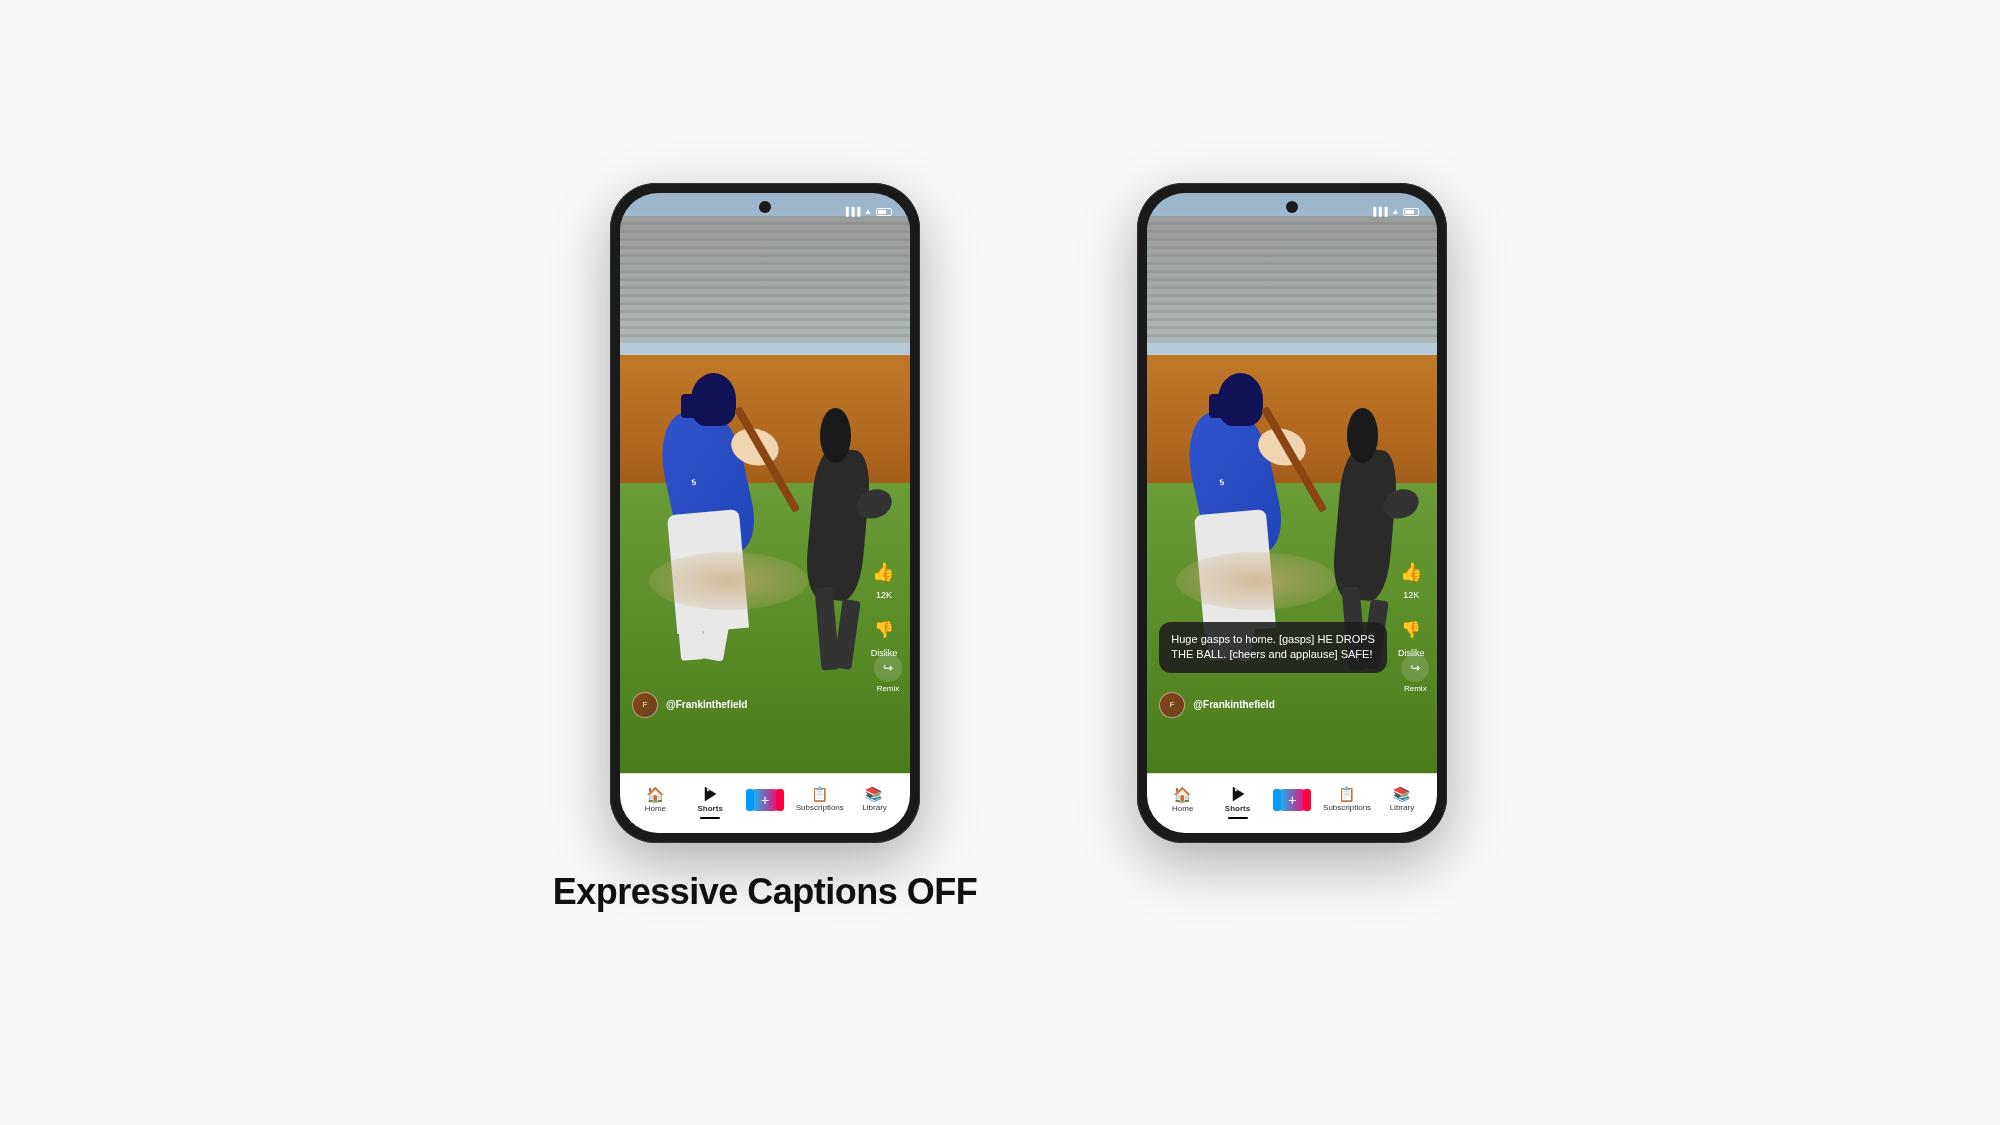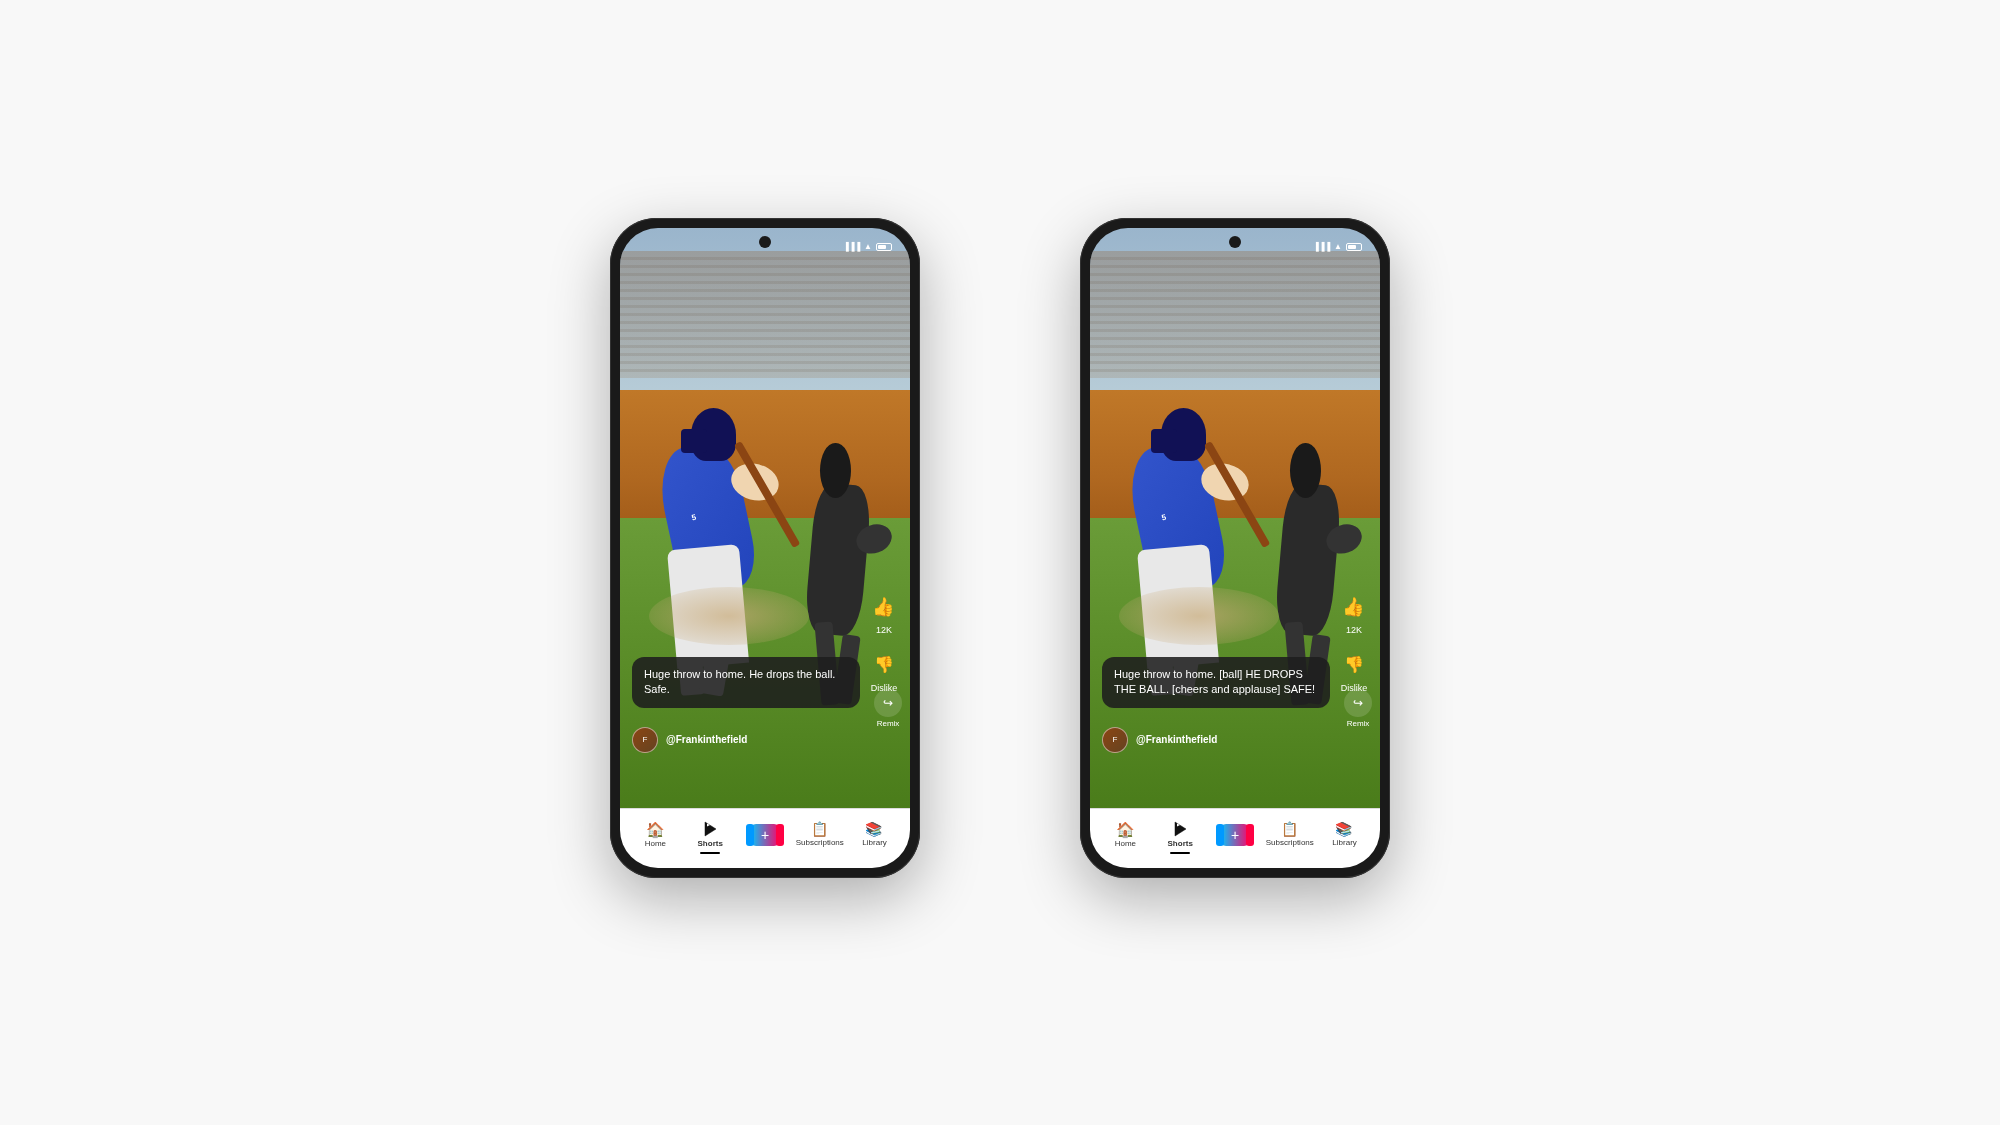--- a/index.html
+++ b/index.html
@@ -400,23 +400,20 @@
                   <div class="action-icon" style="font-size:16px;">👎</div>
                   <span class="action-count">Dislike</span>
                 </div>
               </div>
 
               <div class="remix-btn">
                 <div class="remix-icon">↪</div>
                 <div class="remix-label">Remix</div>
               </div>
 
-              <div class="caption-bubble">
-                <p class="caption-text">Huge throw to home. He drops the ball. Safe.</p>
-              </div>
 
               <div class="creator-bar">
                 <div class="creator-avatar">
                   <span style="font-size:8px;">F</span>
                 </div>
                 <span class="creator-name">@Frankinthefield</span>
               </div>
 
             </div>
           </div>
@@ -445,20 +442,21 @@
               <span class="nav-label">Subscriptions</span>
             </div>
             <div class="nav-item">
               <div style="font-size:14px;line-height:1;">📚</div>
               <span class="nav-label">Library</span>
             </div>
           </div>
 
         </div>
       </div>
+      <div class="phone-label">Expressive Captions OFF</div>
     </div>
 
     <div class="phone-wrapper">
       <div class="phone-frame">
         <div class="phone-screen">
 
           <div class="camera-notch"></div>
 
           <div class="status-bar">
             <span style="font-size:10px;color:white;font-weight:600;margin-top:4px;"></span>
@@ -514,21 +512,21 @@
                   <span class="action-count">Dislike</span>
                 </div>
               </div>
 
               <div class="remix-btn">
                 <div class="remix-icon">↪</div>
                 <div class="remix-label">Remix</div>
               </div>
 
               <div class="caption-bubble">
-                <p class="caption-text" style="font-weight:500;">Huge throw to home. [ball] HE DROPS THE BALL. [cheers and applause] SAFE!</p>
+                <p class="caption-text" style="font-weight:500;">Huge gasps to home. [gasps] HE DROPS THE BALL. [cheers and applause] SAFE!</p>
               </div>
 
               <div class="creator-bar">
                 <div class="creator-avatar">
                   <span style="font-size:8px;">F</span>
                 </div>
                 <span class="creator-name">@Frankinthefield</span>
               </div>
 
             </div>

